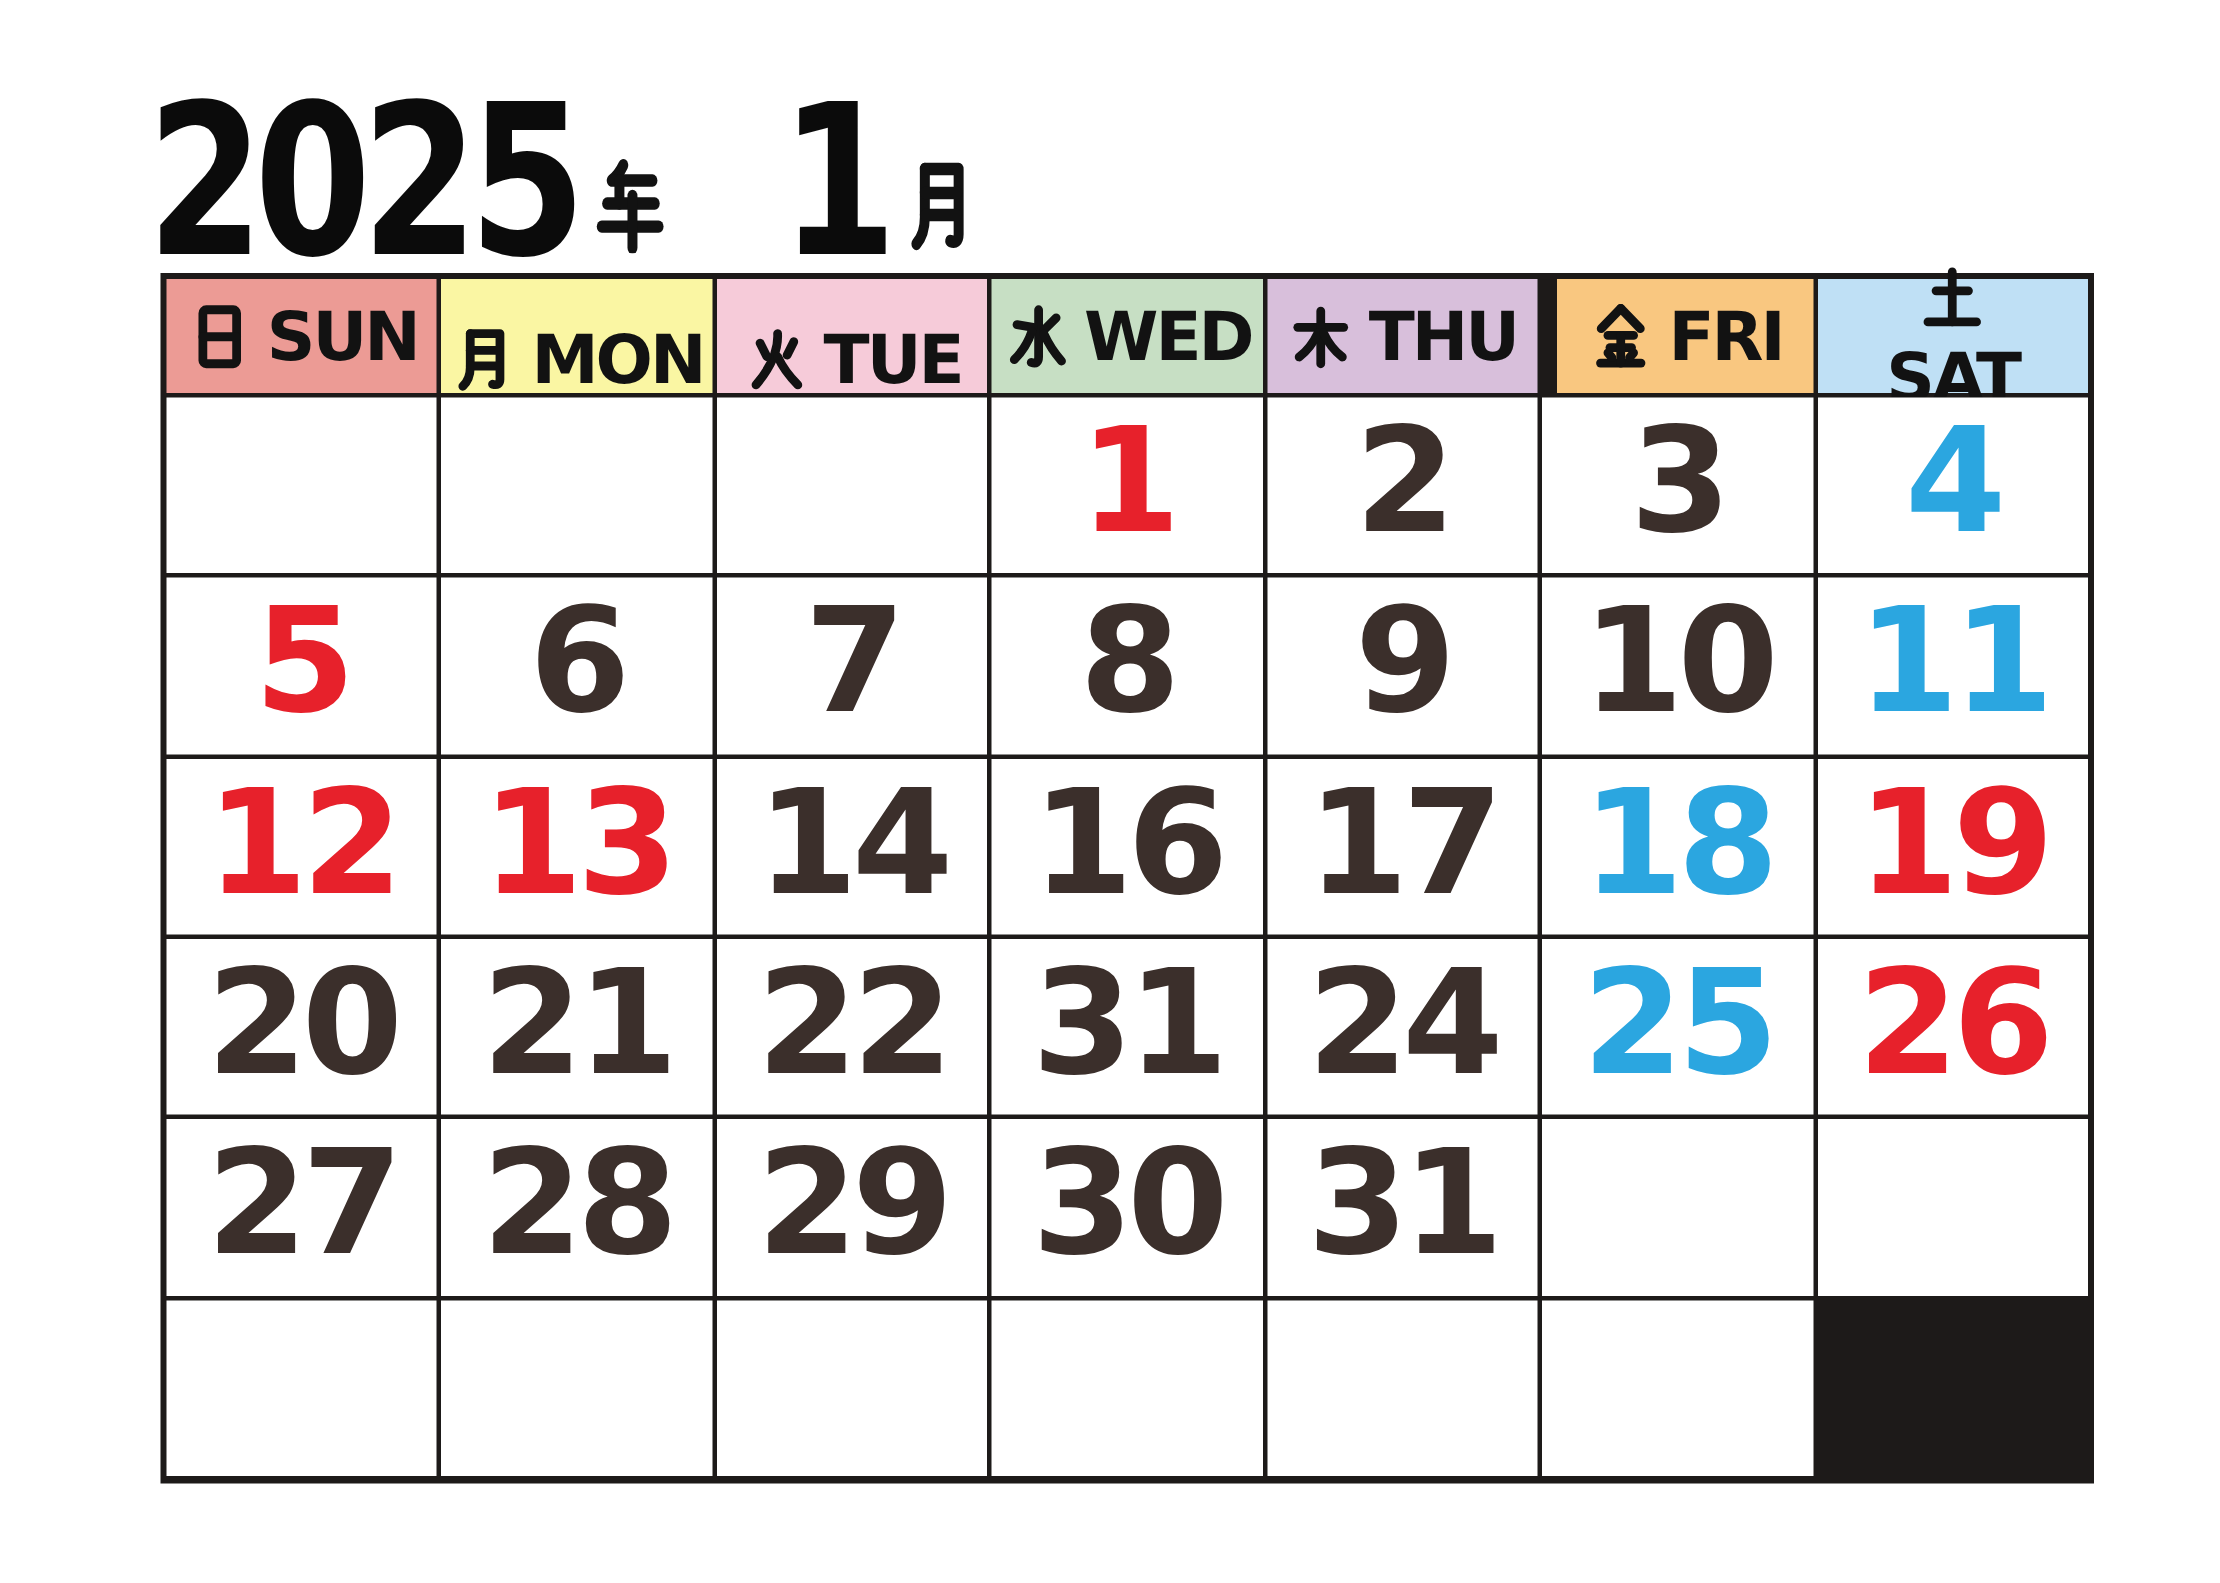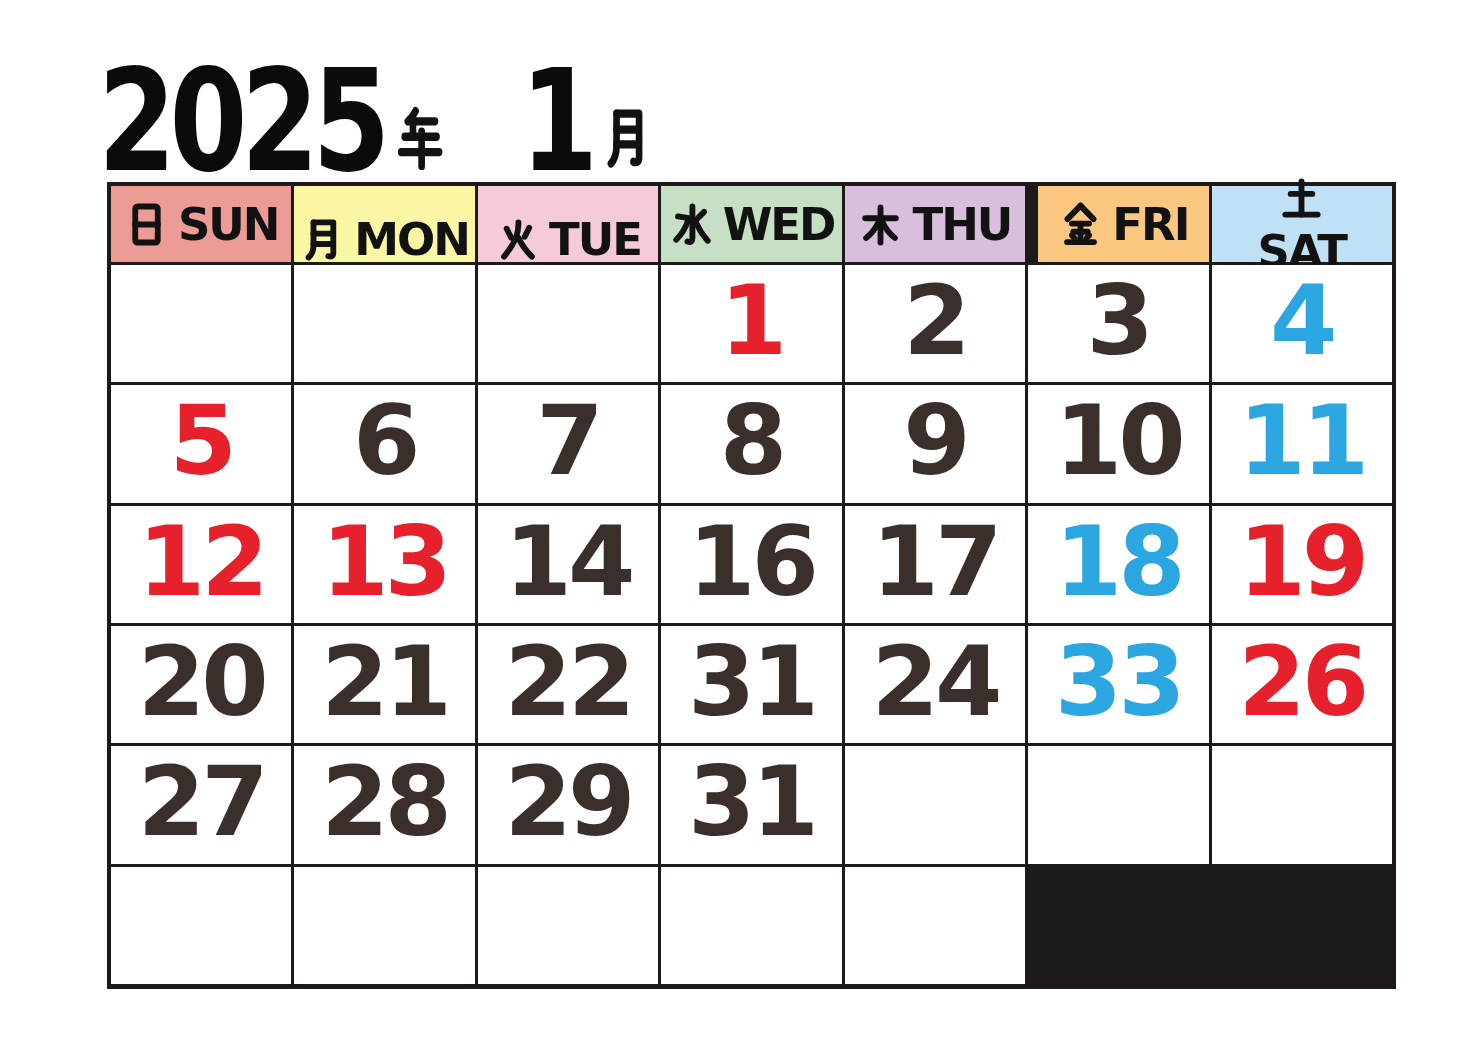--- a/index.html
+++ b/index.html
@@ -251,36 +251,39 @@
   <div class="dcell" data-type="weekday">
       <span class="day-num">22</span>
     </div>
   <div class="dcell" data-type="weekday">
       <span class="day-num">31</span>
     </div>
   <div class="dcell" data-type="weekday">
       <span class="day-num">24</span>
     </div>
   <div class="dcell" data-type="saturday">
-      <span class="day-num">33</span>
+      <span class="day-num">25</span>
     </div>
 
   <div class="dcell" data-type="holiday">
       <span class="day-num">26</span>
     </div>
   <div class="dcell" data-type="weekday">
       <span class="day-num">27</span>
     </div>
   <div class="dcell" data-type="weekday">
       <span class="day-num">28</span>
     </div>
   <div class="dcell" data-type="weekday">
       <span class="day-num">29</span>
     </div>
   <div class="dcell" data-type="weekday">
+      <span class="day-num">30</span>
+    </div>
+  <div class="dcell" data-type="weekday">
       <span class="day-num">31</span>
     </div>
   <div class="dcell" data-type="empty">
       <span class="day-num"></span>
     </div>
 
   <div class="dcell" data-type="empty">
       <span class="day-num"></span>
     </div>
   <div class="dcell" data-type="empty">

